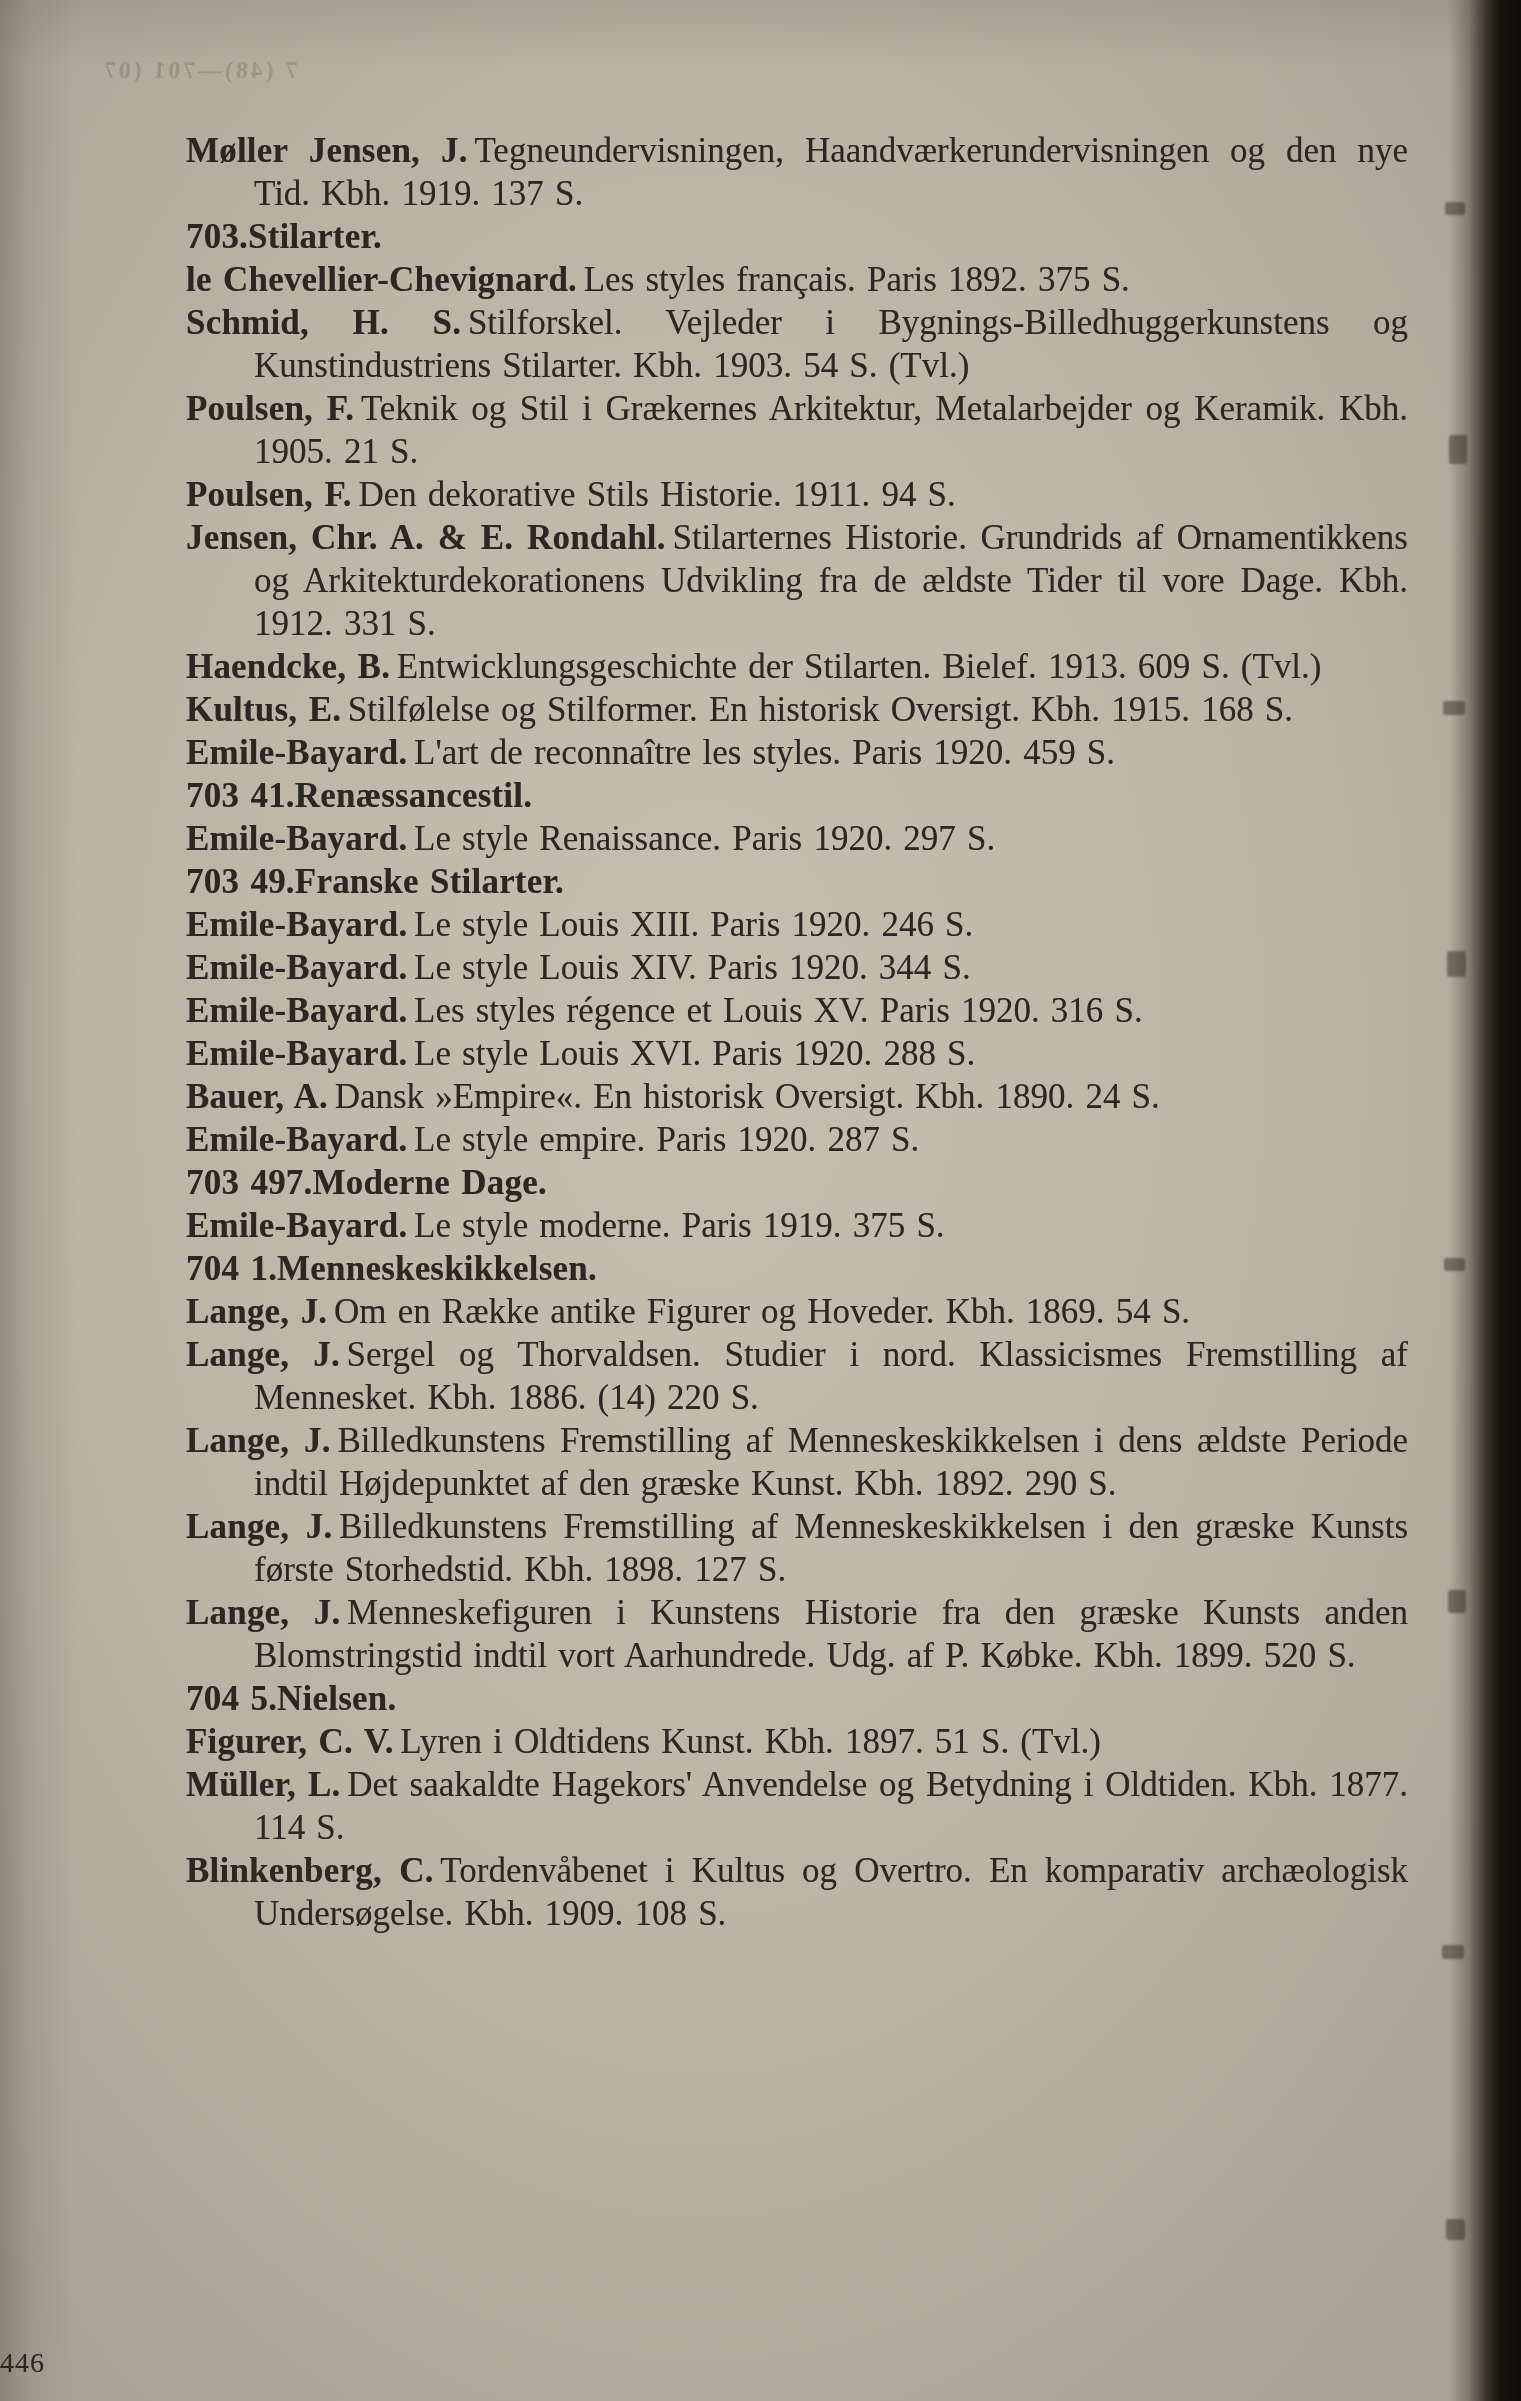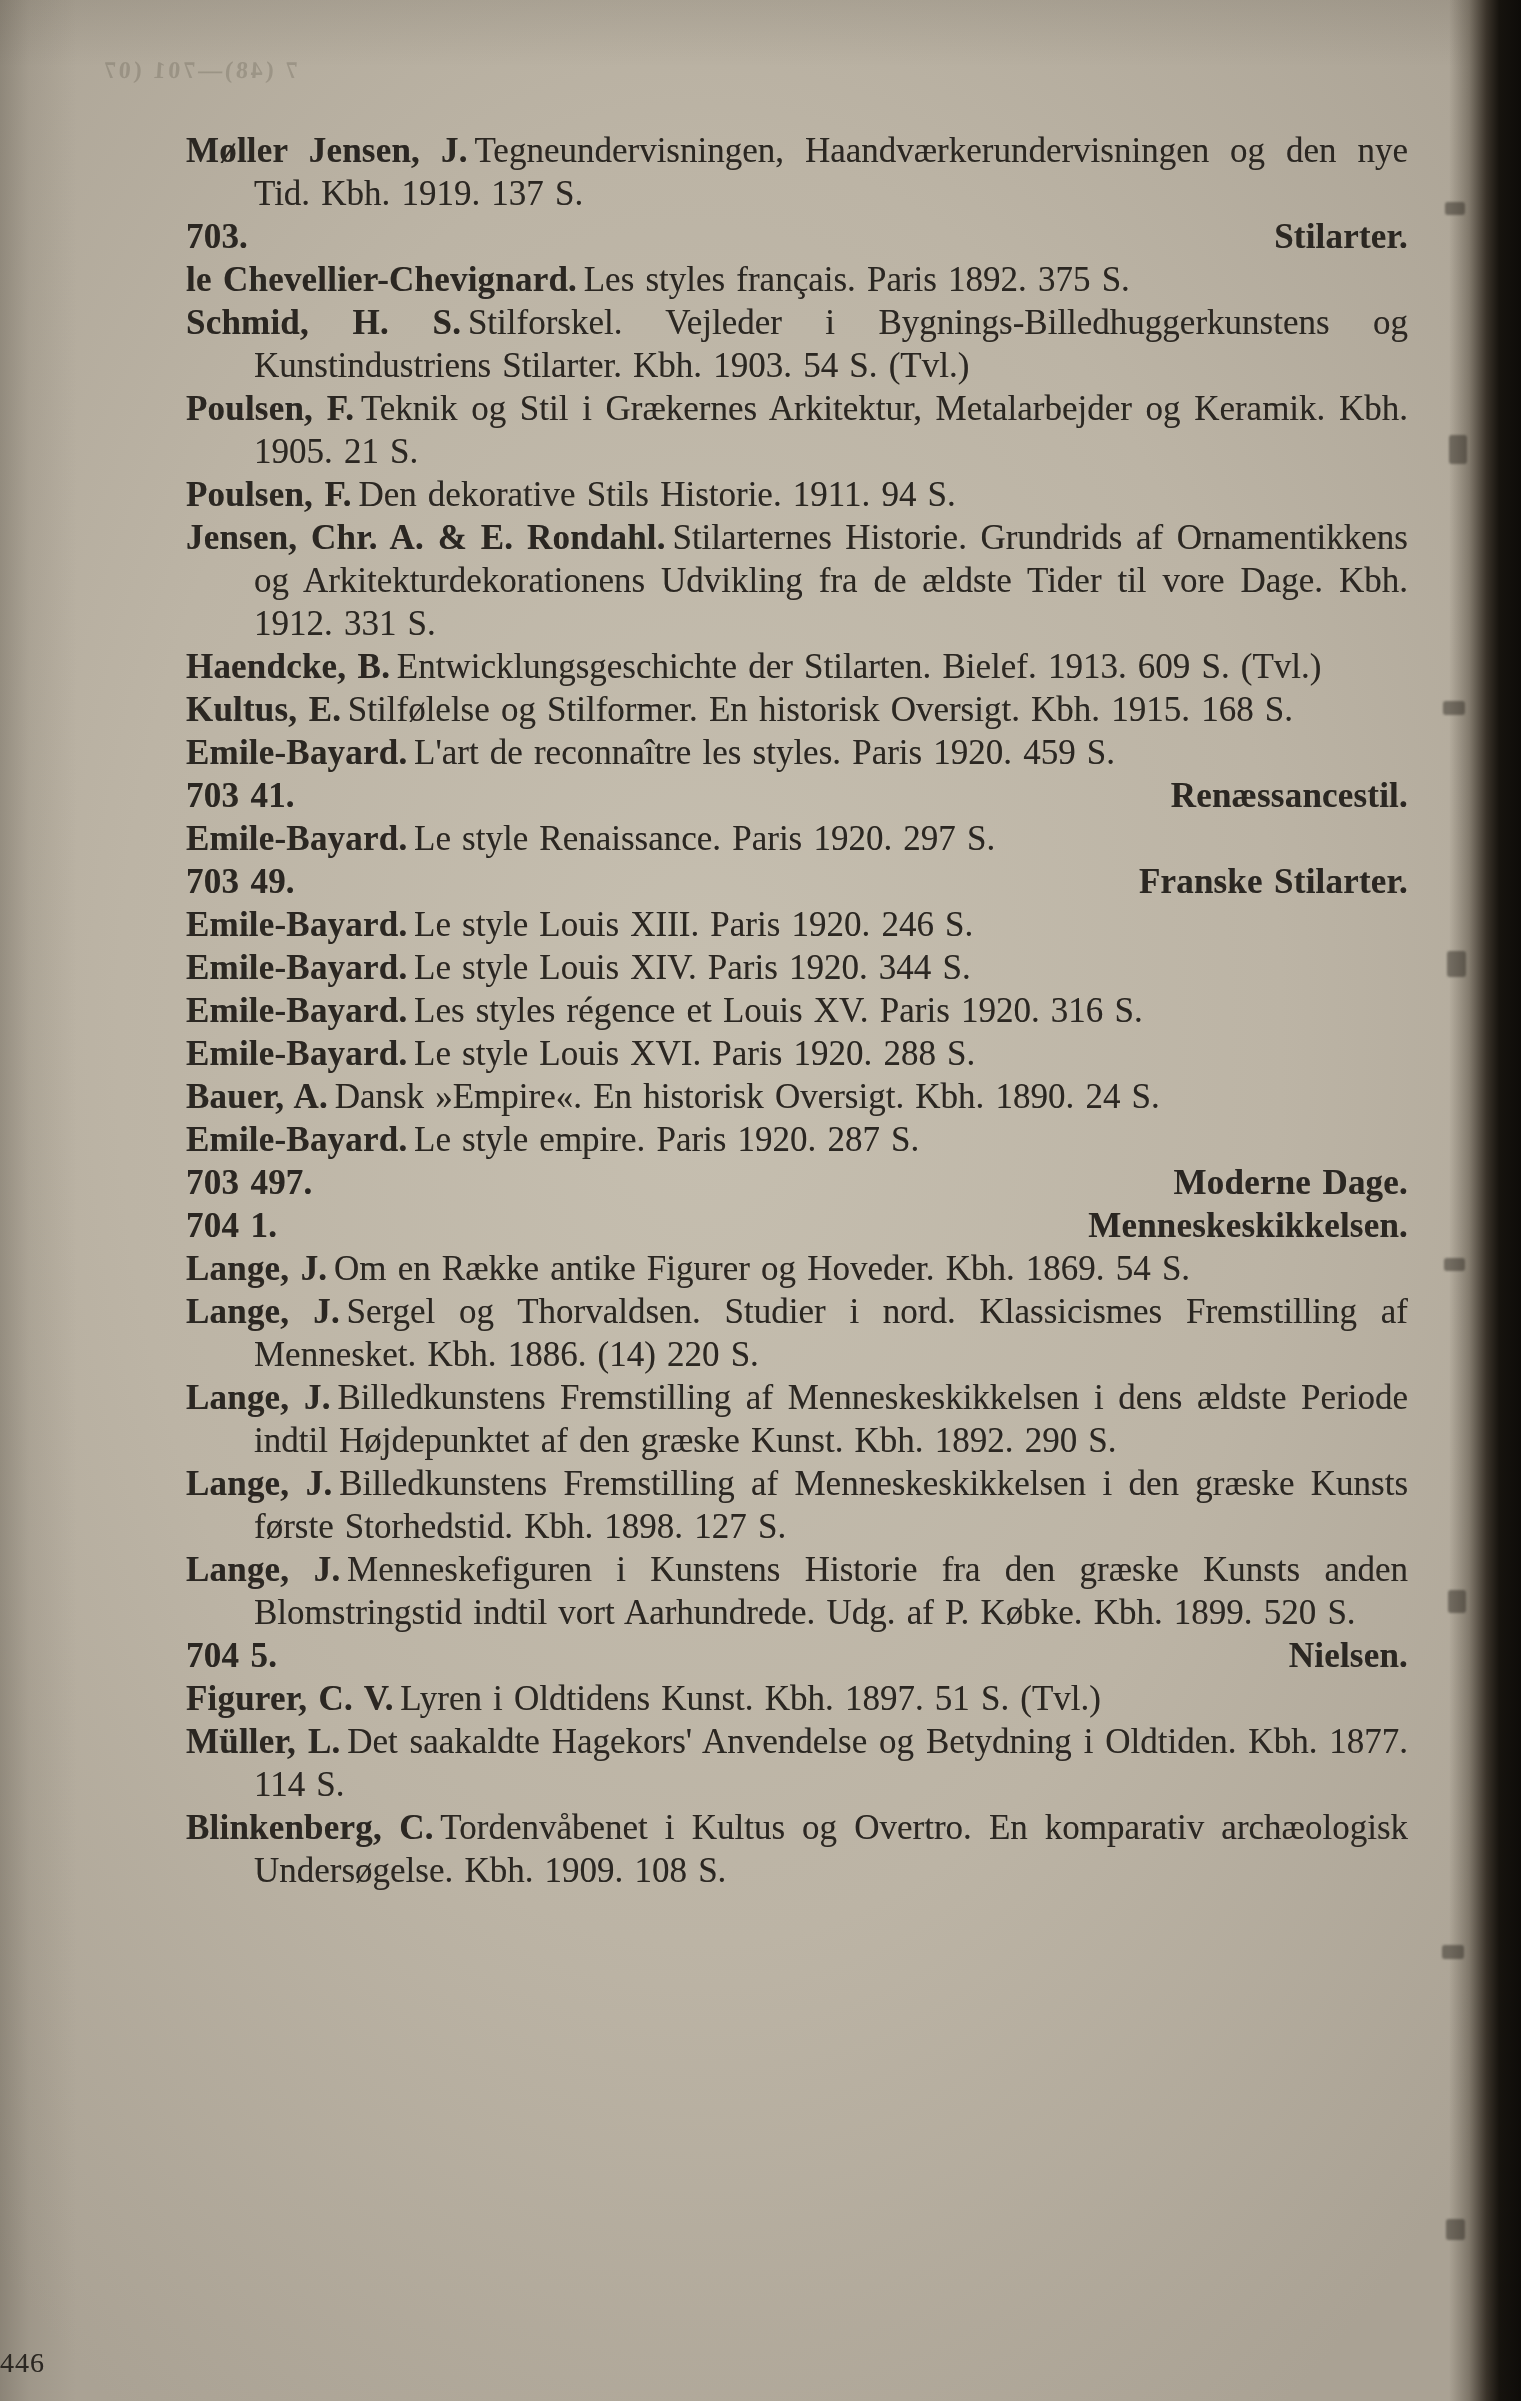--- a/index.html
+++ b/index.html
@@ -74,21 +74,20 @@
     text-indent: -68px;
     text-align: justify;
   }
   .entry .lead {
     font-weight: bold;
     margin-right: 6.7px;
     letter-spacing: 0.2px;
   }
   .entry-heading {
     display: flex;
-    justify-content: space-between;
     font-weight: bold;
     letter-spacing: 0.2px;
   }
   .page-number {
     position: absolute;
     bottom: 110px;
     left: 0;
     width: 1407px;
     text-align: left;
     font-size: 28px;
@@ -130,20 +129,21 @@
         <p class="entry"><span class="lead">Emile-Bayard.</span>Le style Louis XIII. Paris 1920. 246 S.</p>
         <p class="entry"><span class="lead">Emile-Bayard.</span>Le style Louis XIV. Paris 1920. 344 S.</p>
         <p class="entry"><span class="lead">Emile-Bayard.</span>Les styles régence et Louis XV. Paris 1920. 316 S.</p>
         <p class="entry"><span class="lead">Emile-Bayard.</span>Le style Louis XVI. Paris 1920. 288 S.</p>
         <p class="entry"><span class="lead">Bauer, A.</span>Dansk »Empire«. En historisk Oversigt. Kbh. 1890. 24 S.</p>
         <p class="entry"><span class="lead">Emile-Bayard.</span>Le style empire. Paris 1920. 287 S.</p>
         <div class="entry-heading">
           <span>703 497.</span>
           <span>Moderne Dage.</span>
         </div>
+        <p class="entry"><span class="lead">Emile-Bayard.</span>Le style moderne. Paris 1919. 375 S.</p>
         <div class="entry-heading">
           <span>704 1.</span>
           <span>Menneskeskikkelsen.</span>
         </div>
         <p class="entry"><span class="lead">Lange, J.</span>Om en Række antike Figurer og Hoveder. Kbh. 1869. 54 S.</p>
         <p class="entry"><span class="lead">Lange, J.</span>Sergel og Thorvaldsen. Studier i nord. Klassicismes Fremstilling af Mennesket. Kbh. 1886. (14) 220 S.</p>
         <p class="entry"><span class="lead">Lange, J.</span>Billedkunstens Fremstilling af Menneskeskikkelsen i dens ældste Periode indtil Højdepunktet af den græske Kunst. Kbh. 1892. 290 S.</p>
         <p class="entry"><span class="lead">Lange, J.</span>Billedkunstens Fremstilling af Menneskeskikkelsen i den græske Kunsts første Storhedstid. Kbh. 1898. 127 S.</p>
         <p class="entry"><span class="lead">Lange, J.</span>Menneskefiguren i Kunstens Historie fra den græske Kunsts anden Blomstringstid indtil vort Aarhundrede. Udg. af P. Købke. Kbh. 1899. 520 S.</p>
         <div class="entry-heading">

